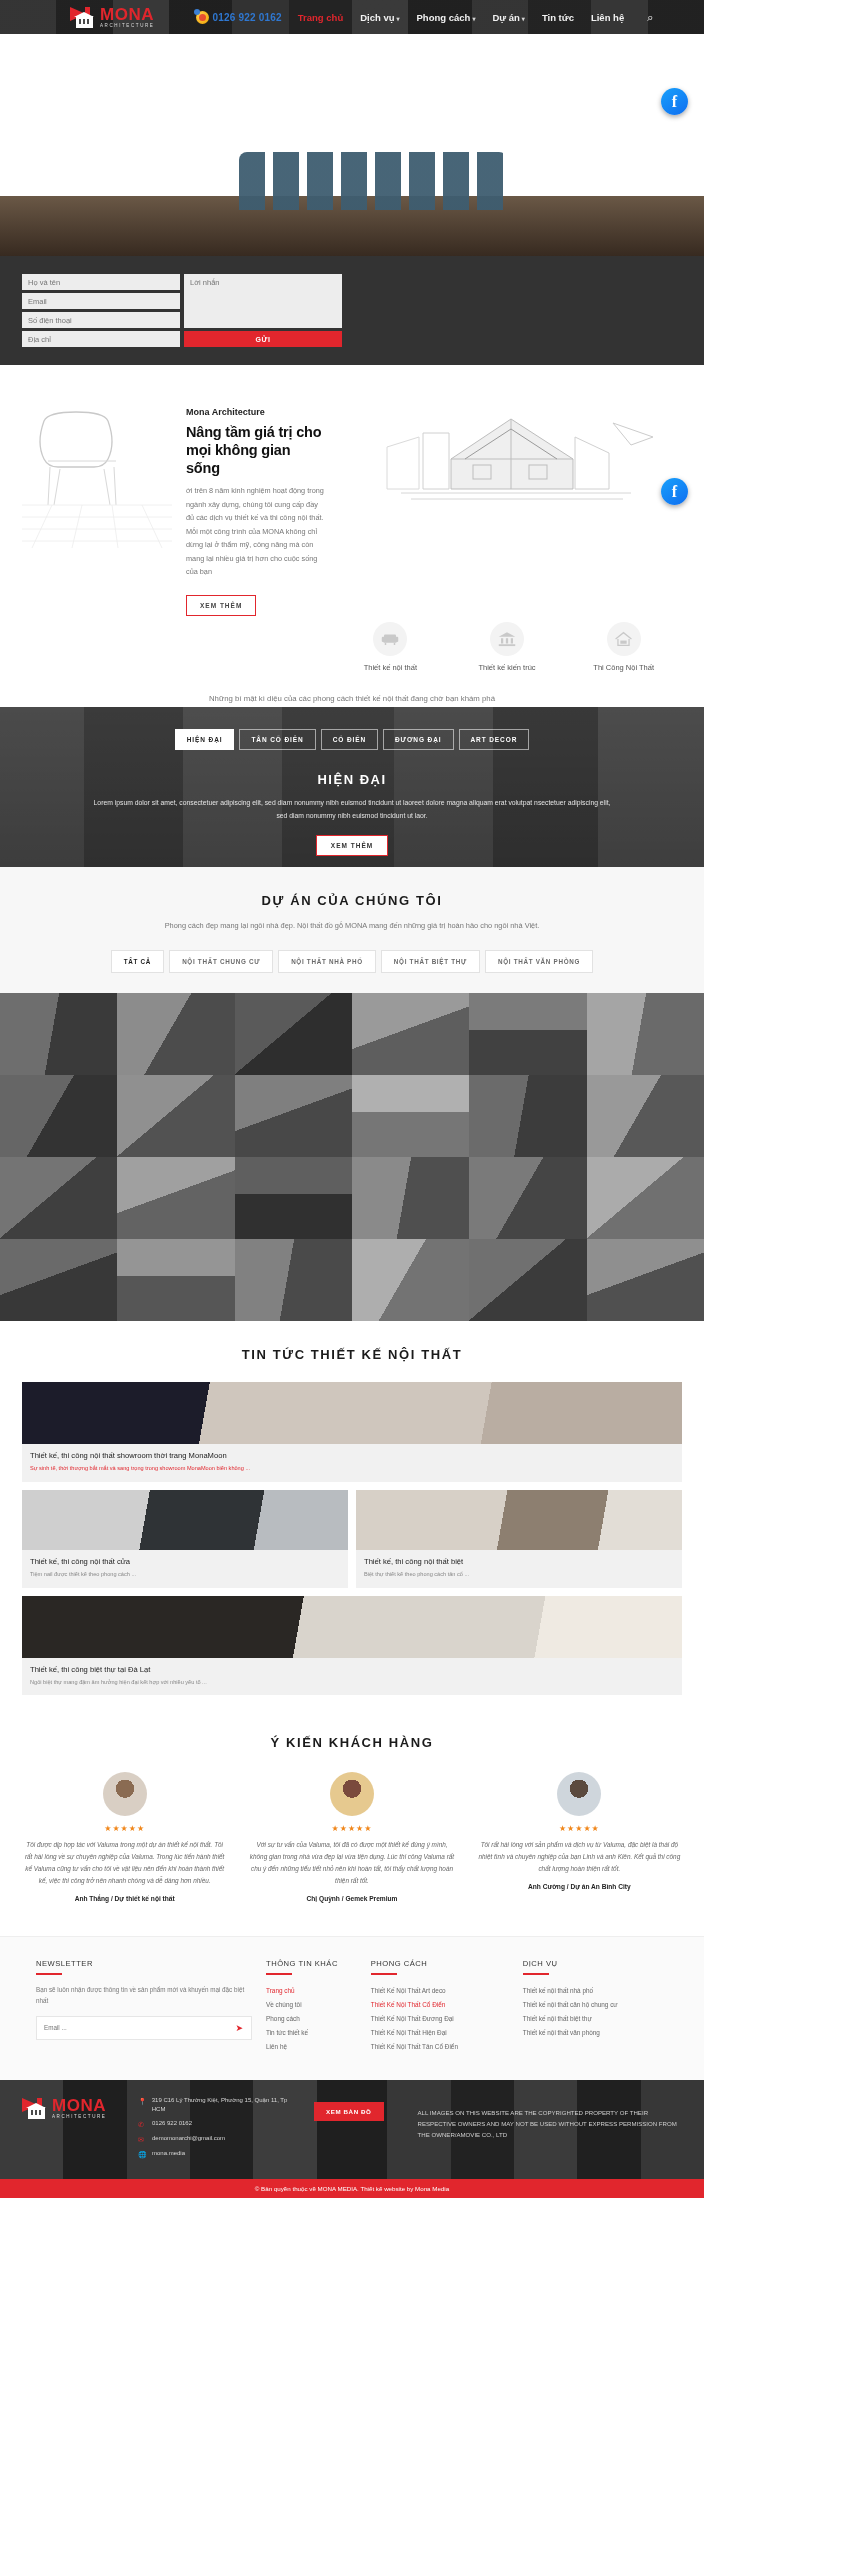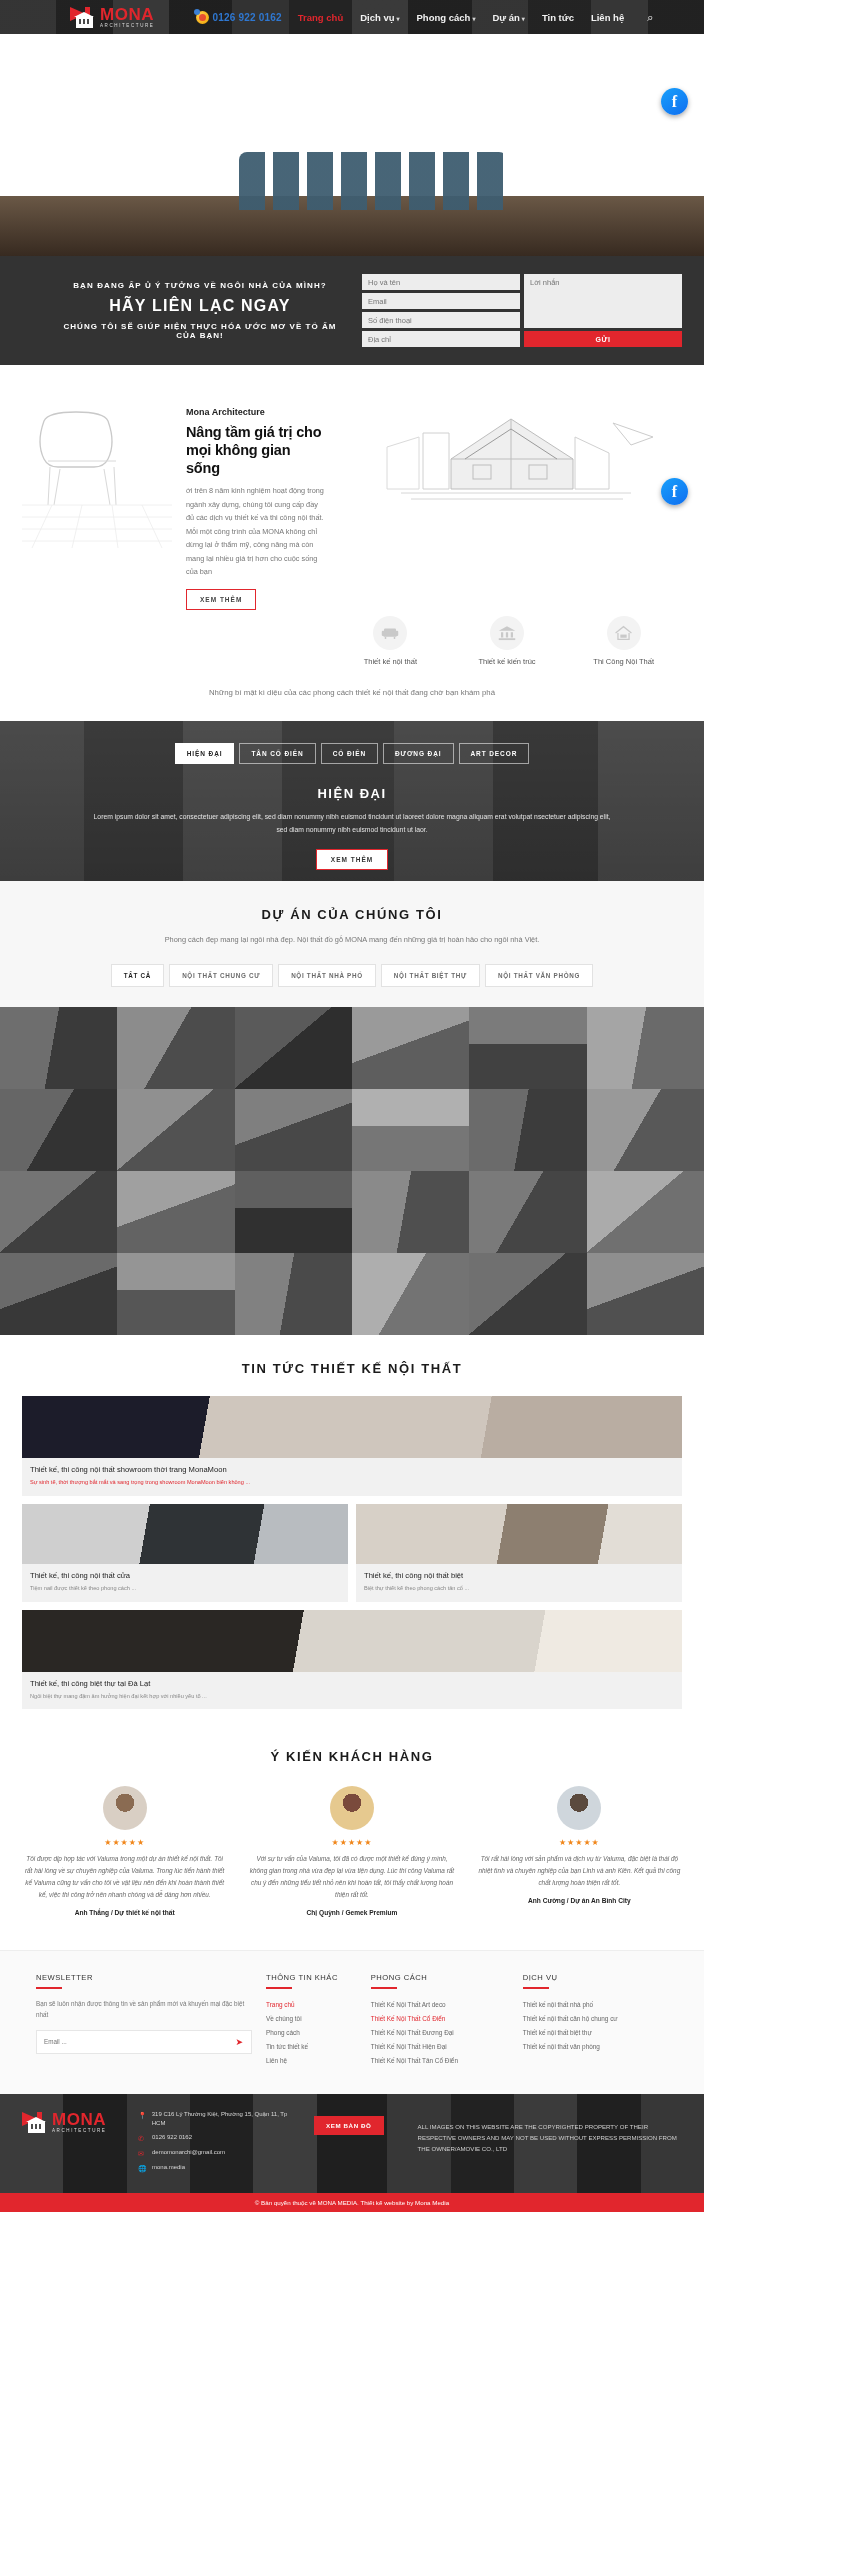--- a/index.html
+++ b/index.html
@@ -114,38 +114,38 @@
     font-weight: bold; letter-spacing: .6px; cursor:pointer; font-family:"Liberation Sans",sans-serif;
   }
 
   
   .about { display: flex; padding: 28px 22px 0; gap: 14px; align-items: flex-start; }
   .about-chair { width: 150px; height: 155px; position: relative; }
   .chair-svg { width: 100%; height: 100%; }
   .about-text { width: 140px; padding-top: 14px; }
   .about-text .kicker { font-size: 9px; font-weight: bold; color: #222; margin-bottom: 6px; }
   .about-text h2 { font-size: 14.5px; line-height: 1.25; color: #111; font-weight: bold; margin-bottom: 7px; letter-spacing:-.2px;}
-  .about-text p { font-size: 7.3px; line-height: 1.85; color: #777; margin-bottom: 10px; }
+  .about-text p { font-size: 7.3px; line-height: 1.85; color: #777; margin-bottom: 16px; }
   .btn-outline {
     display: inline-block; border: 1px solid #e1262d; color: #444; background: #fff;
     font-size: 6.5px; font-weight: bold; letter-spacing: 1px; padding: 6px 13px; text-decoration:none; cursor:pointer;
   }
   .about-blueprint { flex: 1; position: relative; height: 155px; }
   .bp { width: 100%; height: 120px; }
 
   .services { display: flex; gap: 0; padding: 6px 22px 0; }
   .svc-spacer { width: 310px; }
   .svc { flex: 1; text-align: center; }
   .svc-circle {
     width: 34px; height: 34px; border-radius: 50%; background: #f3f3f3; margin: 0 auto 7px;
     display: flex; align-items: center; justify-content: center;
   }
   .svc-label { font-size: 7.5px; color: #555; }
 
-  .tagline { text-align: center; font-size: 7.8px; color: #777; padding: 22px 0 24px; }
+  .tagline { text-align: center; font-size: 7.8px; color: #777; padding: 22px 0 4px; }
 
   
   .styles { position: relative; height: 160px; overflow: hidden; background:#404040; }
   .styles-bg {
     position: absolute; inset: 0;
     background:
       linear-gradient(90deg, rgba(255,255,255,.10) 0 12%, rgba(0,0,0,.25) 12% 26%, rgba(255,255,255,.14) 26% 40%,
         rgba(0,0,0,.2) 40% 56%, rgba(255,255,255,.1) 56% 70%, rgba(0,0,0,.3) 70% 85%, rgba(255,255,255,.12) 85% 100%),
       linear-gradient(180deg,#6d6d6b,#444441);
     filter: grayscale(1);
@@ -287,25 +287,20 @@
       <i class="on"></i>
       <i></i>
       <i></i>
     </div>
   </div>
 
   <div class="fb-bubble fb-1">f</div>
   <div class="fb-bubble fb-2">f</div>
 
   <div class="contact">
-    <div class="contact-left">
-      <div class="c1">BẠN ĐANG ẤP Ủ Ý TƯỞNG VỀ NGÔI NHÀ CỦA MÌNH?</div>
-      <div class="c2">HÃY LIÊN LẠC NGAY</div>
-      <div class="c3">CHÚNG TÔI SẼ GIÚP HIỆN THỰC HÓA ƯỚC MƠ VỀ TỔ ẤM CỦA BẠN!</div>
-    </div>
     <div class="contact-form">
       <div class="cf-col">
         <input type="text" placeholder="Họ và tên" style="">
         <input type="text" placeholder="Email" style="">
         <input type="text" placeholder="Số điện thoại" style="">
         <input type="text" placeholder="Địa chỉ" style="">
       </div>
       <div class="cf-col">
         <textarea placeholder="Lời nhắn" style=""></textarea>
         <button class="cf-send">GỬI</button>

